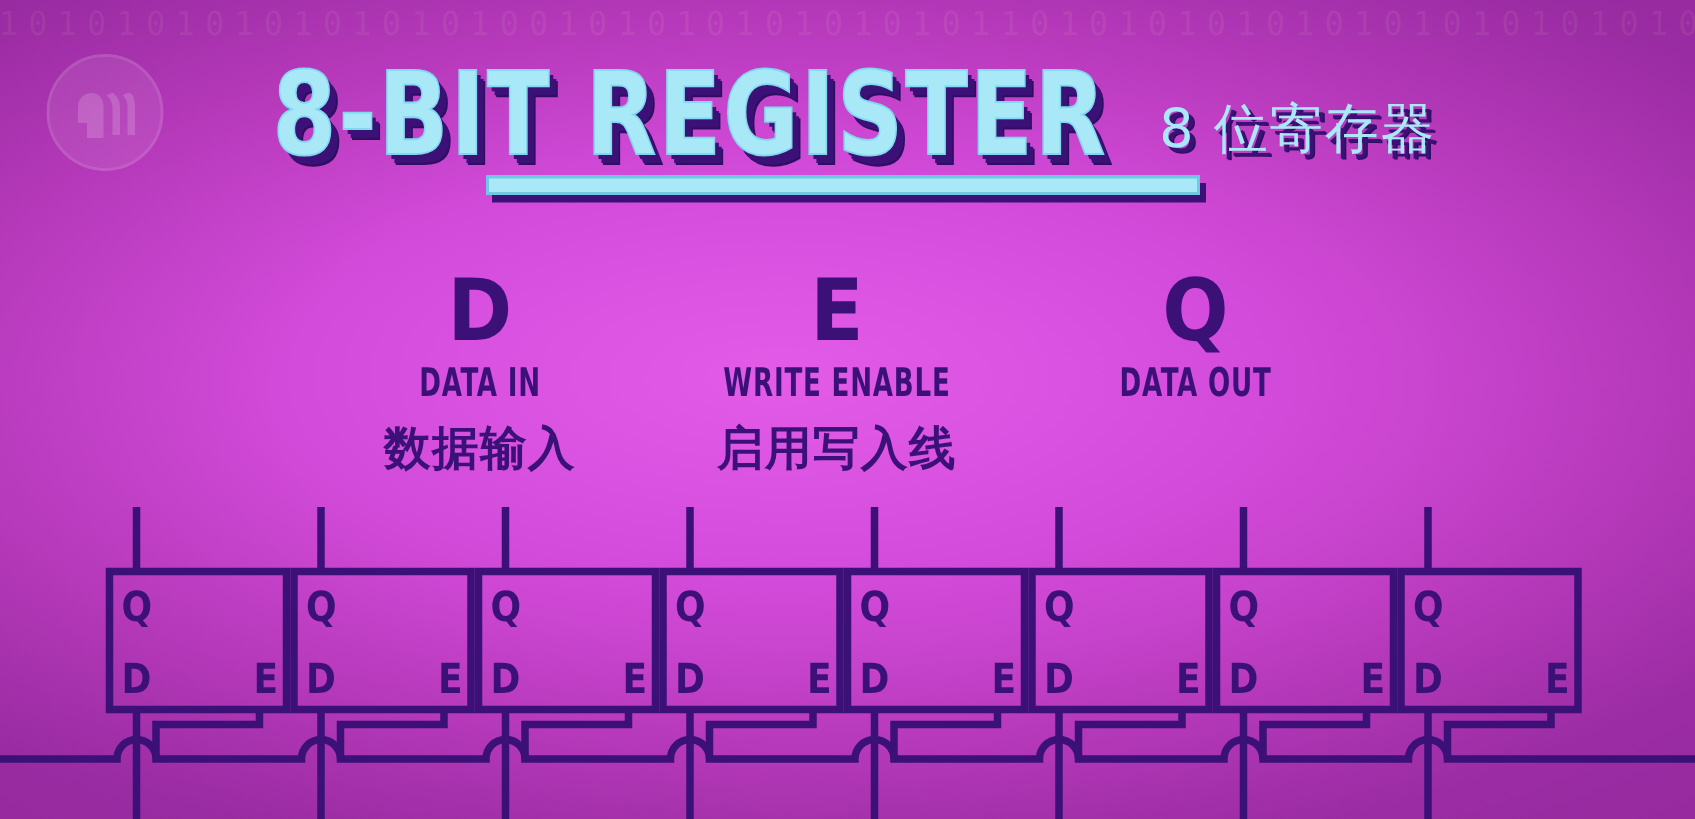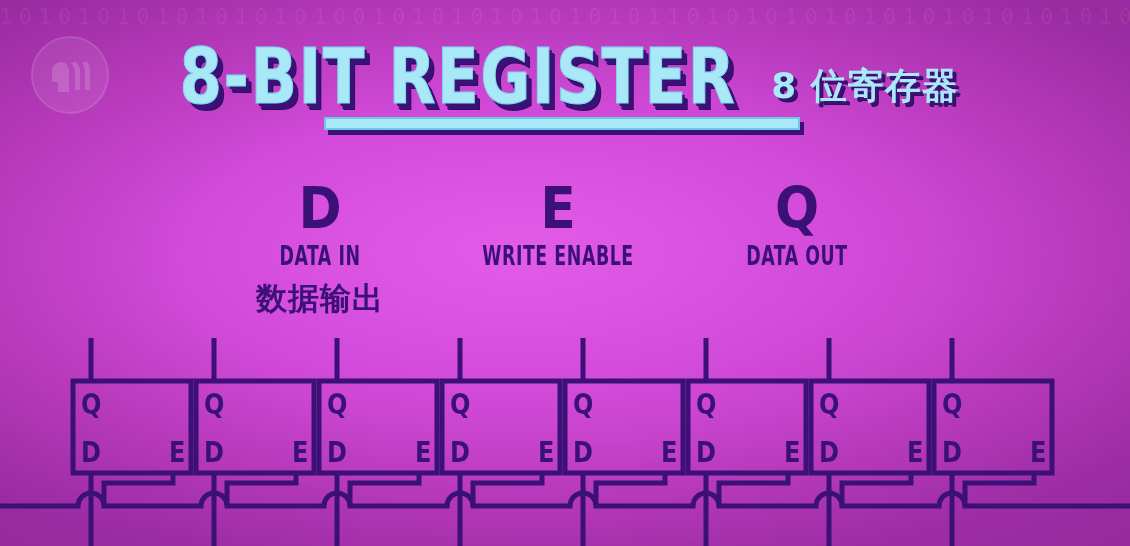--- a/index.html
+++ b/index.html
@@ -61,21 +61,21 @@
   }
   .titleline{
     position:absolute;left:324px;top:117px;width:476px;height:13px;
     background:#a9e9f7;
     box-shadow:4px 5px 0 #3b1178;
     border:2px solid #6fc9e4;
     box-sizing:border-box;
   }
   .subtitle-cn{
     font-family:"DejaVu Sans", sans-serif;
-    font-weight:bold;font-size:36px;letter-spacing:1px;
+    font-weight:normal;font-size:36px;letter-spacing:1px;
     color:#a9e9f7;
     text-shadow:3px 3px 0 #3b1178, 4px 4px 0 #2f0d60;
     margin-top:24px;white-space:nowrap;
   }
   
   .pins{position:absolute;left:0;right:0;top:178px;height:150px;}
   .pin{position:absolute;text-align:center;color:#3b1178;}
   .pin .big{
     font-family:"DejaVu Sans", sans-serif;
     font-weight:bold;font-size:52px;line-height:54px;
@@ -125,25 +125,26 @@
   <div class="titlewrap">
     <div class="title">8-BIT REGISTER</div>
     <div class="subtitle-cn">8 位寄存器</div>
   </div>
   <div class="titleline"></div>
 
   <div class="pins">
     <div class="pin" style="left:220px;width:200px;">
       <div class="big">D</div>
       <div class="en">DATA IN</div>
-      <div class="cn">数据输出</div>
+      <div class="cn">数据输入</div>
     </div>
     <div class="pin" style="left:438px;width:240px;">
       <div class="big">E</div>
       <div class="en">WRITE ENABLE</div>
+      <div class="cn">启用写入线</div>
     </div>
     <div class="pin" style="left:697px;width:200px;">
       <div class="big">Q</div>
       <div class="en">DATA OUT</div>
     </div>
   </div>
 
   <svg class="circuit" viewBox="0 0 1130 546">
     <g id="wires" stroke="#3b1178" stroke-width="5" fill="none" stroke-linecap="butt">
         <path d="M 0 506 L 78 506 A 13 13 0 0 1 104 506 L 201 506 A 13 13 0 0 1 227 506 L 324 506 A 13 13 0 0 1 350 506 L 447 506 A 13 13 0 0 1 473 506 L 570 506 A 13 13 0 0 1 596 506 L 693 506 A 13 13 0 0 1 719 506 L 816 506 A 13 13 0 0 1 842 506 L 939 506 A 13 13 0 0 1 965 506 L 1130 506" stroke-width="5"></path>

